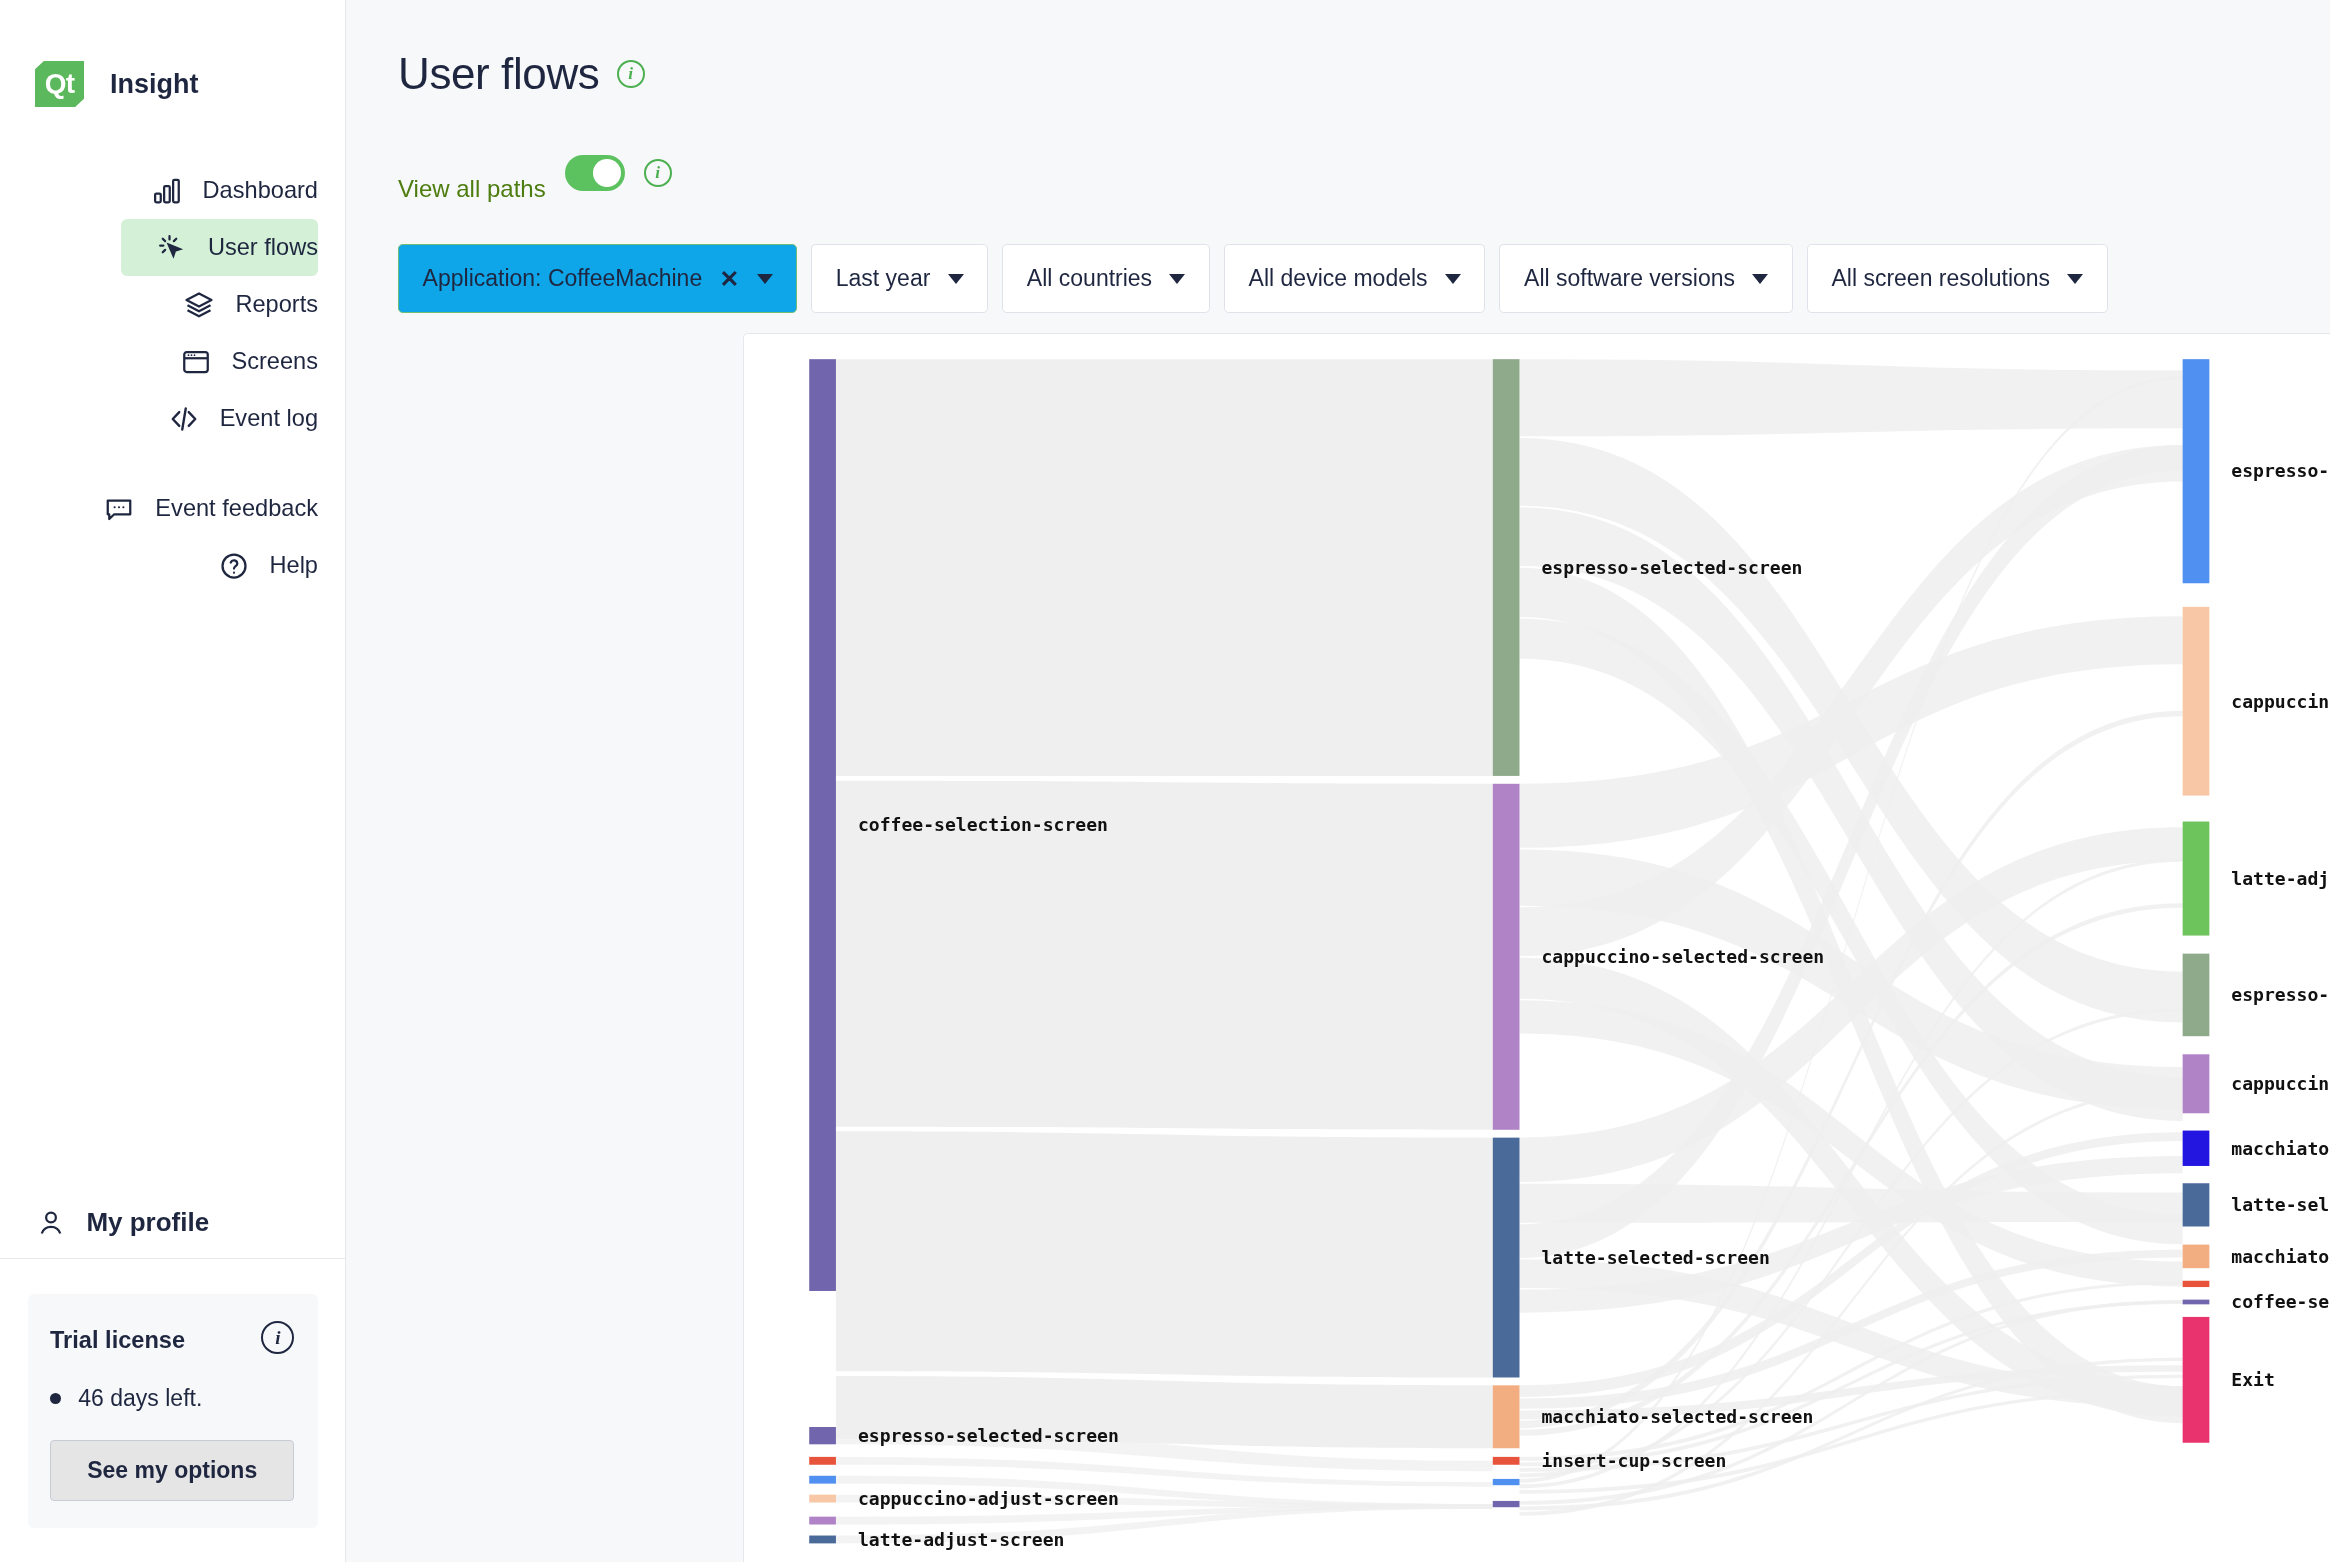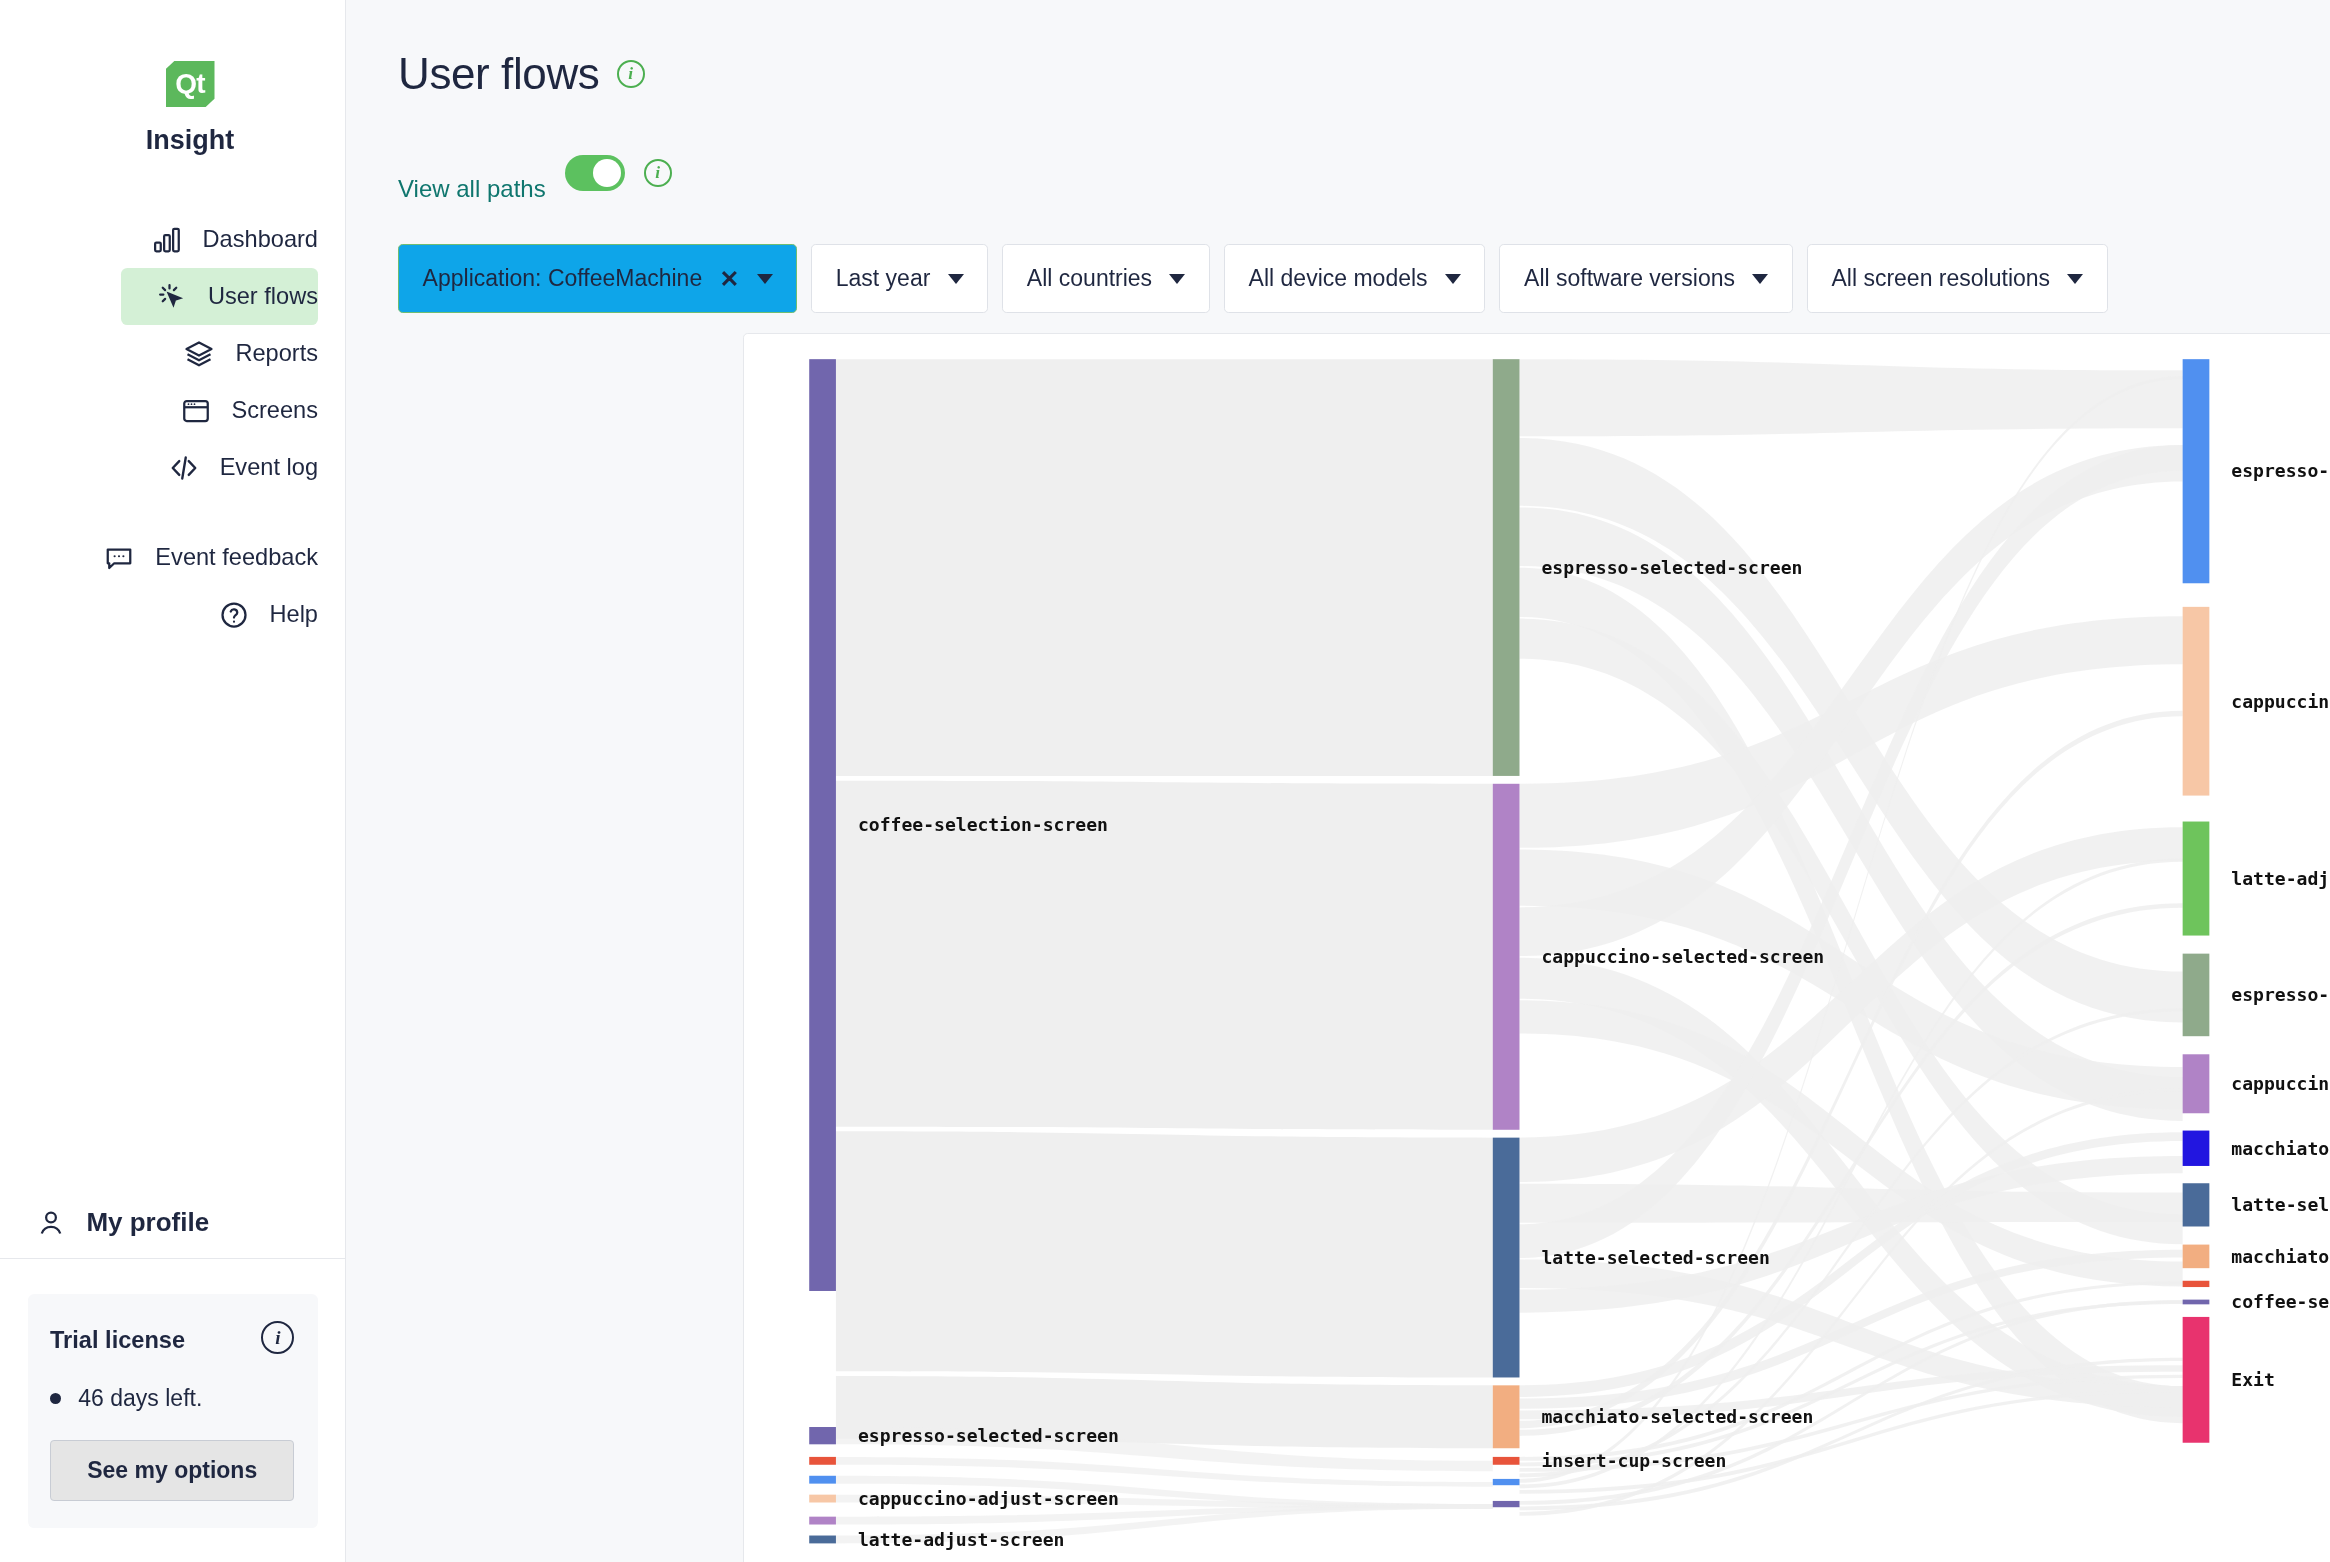--- a/index.html
+++ b/index.html
@@ -9,21 +9,21 @@
     background: #ffffff; overflow: hidden;
   }
   .app { display: flex; width: 2330px; height: 1563px; }
 
   
   .sidebar {
     width: 346px; height: 1563px; background: #ffffff;
     border-right: 1.6px solid #e6e8ec;
     display: flex; flex-direction: column; flex: 0 0 346px;
   }
-  .brand { display: flex; align-items: center; gap: 18px; padding: 61px 0 0 35px; flex-direction: column; }
+  .brand { display: flex; align-items: center; gap: 26px; padding: 61px 0 0 35px; }
   .qt-logo {
     width: 49px; height: 46px; background: #5cb85c; position: relative;
     clip-path: polygon(18% 0, 100% 0, 100% 82%, 82% 100%, 0 100%, 0 18%);
     display: flex; align-items: center; justify-content: center;
   }
   .qt-logo span { color: #fff; font-size: 28px; font-weight: 700; letter-spacing: -0.8px; }
   .brand-name { font-size: 27px; color: #1f2740; font-weight: 600; }
 
   .nav { margin-top: 55px; display: flex; flex-direction: column; align-items: flex-end; }
   .nav-item {
@@ -70,21 +70,21 @@
   .page-head { padding: 49px 0 0 52px; display: flex; align-items: center; gap: 17.3px; }
   .page-title { font-size: 44px; font-weight: 400; color: #1f2740; letter-spacing: -0.4px; }
   .info-circle-green {
     width: 28px; height: 28px; border: 2.4px solid #4caf50; border-radius: 50%;
     display: flex; align-items: center; justify-content: center;
     font-size: 17.3px; font-style: italic; font-weight: 700; color: #4caf50;
     font-family: "Liberation Serif", serif; cursor: pointer;
   }
 
   .toggle-row { display: flex; align-items: center; gap: 19px; padding: 44px 0 0 52px; }
-  .toggle-label { font-size: 24px; color: #0f766e; margin-top: 32px; }
+  .toggle-label { font-size: 24px; color: #4d7c0f; margin-top: 32px; }
   .switch {
     width: 60px; height: 36px; border-radius: 19px; background: #5cc15f;
     position: relative; cursor: pointer; flex: 0 0 60px;
   }
   .switch .knob {
     position: absolute; top: 3.9px; right: 3.9px; width: 28px; height: 28px;
     background: #fff; border-radius: 50%;
   }
 
   .filters { display: flex; gap: 14px; padding: 41px 0 0 52px; }

